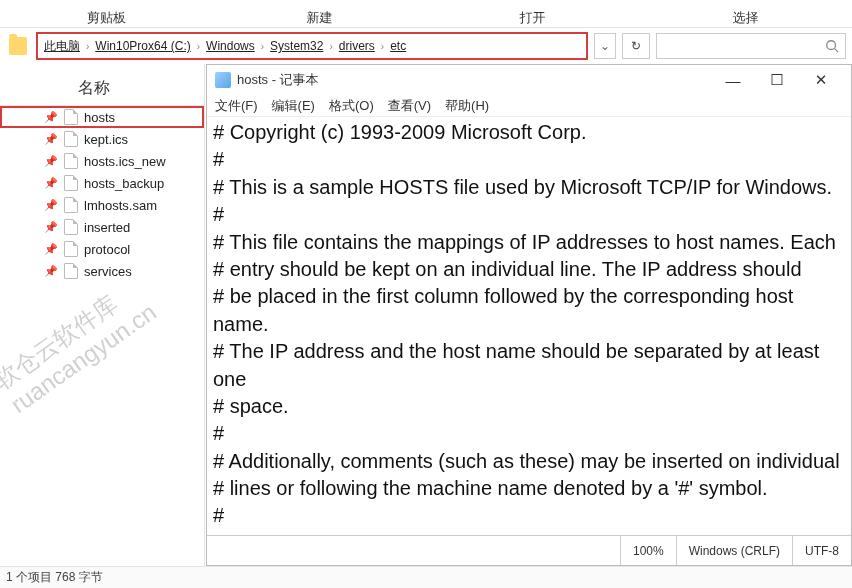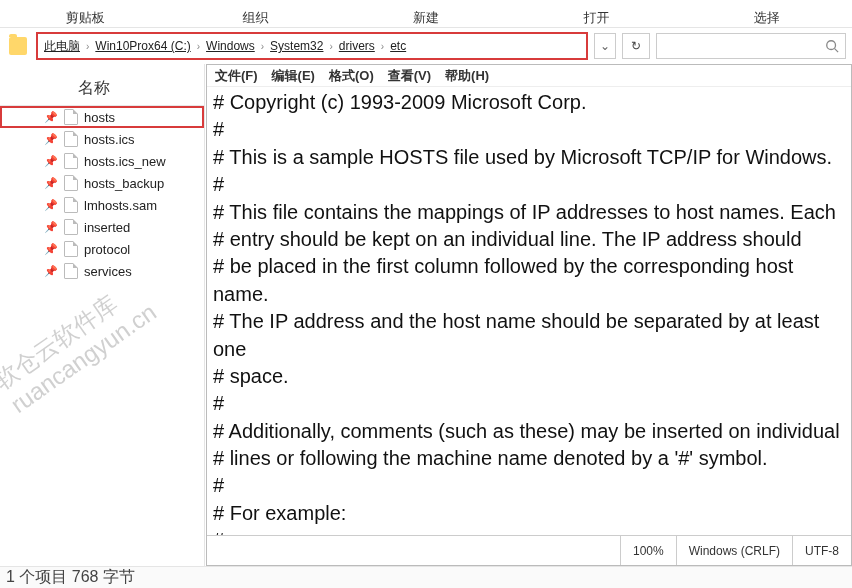--- a/index.html
+++ b/index.html
@@ -30,34 +30,33 @@
 .doc-icon::after { content: ""; position: absolute; right: -1px; top: -1px; border-top: 5px solid #fff; border-left: 5px solid #bbb; }
 .file-row .fname { }
 
 .watermark { position: absolute; left: -10px; bottom: 190px; transform: rotate(-35deg); color: rgba(120,120,120,0.35); font-size: 24px; font-weight: 500; pointer-events: none; z-index: 50; line-height: 1.2; }
 
 .notepad { position: absolute; left: 206px; top: 0; right: 0; bottom: 0; border: 1px solid #bbb; background: #fff; display: flex; flex-direction: column; }
 .np-title { height: 30px; display: flex; align-items: center; padding: 0 8px; }
 .np-title .ticon { width: 16px; height: 16px; background: linear-gradient(135deg,#9ecfff,#5aa6e6); border-radius: 2px; margin-right: 6px; }
 .np-title .ttext { flex: 1; font-size: 13px; color: #333; }
 .np-title .winbtn { width: 44px; height: 30px; display: flex; align-items: center; justify-content: center; font-size: 15px; color: #333; }
-.np-menu { height: 22px; display: flex; align-items: center; padding: 0 8px; gap: 14px; font-size: 13px; color: #333; border-bottom: 1px solid #eee; font-weight: bold; }
+.np-menu { height: 22px; display: flex; align-items: center; padding: 0 8px; gap: 14px; font-size: 13px; color: #333; border-bottom: 1px solid #eee; }
 .np-content { flex: 1; padding: 2px 6px; overflow: hidden; font-size: 20px; line-height: 1.37; color: #111; white-space: pre-wrap; word-wrap: break-word; }
 .np-status { height: 30px; border-top: 1px solid #ccc; display: flex; align-items: center; font-size: 12px; color: #333; }
 .np-status .cell { border-left: 1px solid #ccc; height: 100%; display: flex; align-items: center; padding: 0 12px; }
 .np-status .spacer { flex: 1; }
 
-.bottom-status { position: absolute; left: 0; bottom: 0; height: 22px; width: 100%; display: flex; align-items: center; padding: 0 6px; font-size: 16px; color: #444; border-top: 1px solid #e5e5e5; background: #fafafa; }
+.bottom-status { position: absolute; left: 0; bottom: 0; height: 22px; width: 100%; display: flex; align-items: center; padding: 0 6px; font-size: 12px; color: #444; border-top: 1px solid #e5e5e5; background: #fafafa; }
 </style>
 </head>
 <body>
 
 <div class="toolbar-top">
   <div class="item">剪贴板</div>
-  <div class="item">组织</div>
   <div class="item">新建</div>
   <div class="item">打开</div>
   <div class="item">选择</div>
 </div>
 
 <div class="addr-row">
   <div class="nav-icon">
     <div class="folder-icon"></div>
   </div>
   <div class="addr">
@@ -95,21 +94,21 @@
     <div class="col-header">名称</div>
     <div id="file-list">
         <div class="file-row sel">
           <span class="pin">📌</span>
           <span class="doc-icon"></span>
           <span class="fname">hosts</span>
         </div>
         <div class="file-row">
           <span class="pin">📌</span>
           <span class="doc-icon"></span>
-          <span class="fname">hosts.ics</span>
+          <span class="fname">kept.ics</span>
         </div>
         <div class="file-row">
           <span class="pin">📌</span>
           <span class="doc-icon"></span>
           <span class="fname">hosts.ics_new</span>
         </div>
         <div class="file-row">
           <span class="pin">📌</span>
           <span class="doc-icon"></span>
           <span class="fname">hosts_backup</span>
@@ -135,20 +134,33 @@
           <span class="fname">services</span>
         </div>
       </div>
     <div class="watermark">
       <div>软仓云软件库</div>
       <div>ruancangyun.cn</div>
     </div>
   </div>
 
   <div class="notepad">
+    <div class="np-title">
+      <div class="ticon"></div>
+      <div class="ttext">hosts - 记事本</div>
+      <div class="winbtn">
+          <span>―</span>
+        </div>
+      <div class="winbtn">
+          <span>☐</span>
+        </div>
+      <div class="winbtn">
+          <span>✕</span>
+        </div>
+    </div>
     <div class="np-menu">
       <span>文件(F)</span>
       <span>编辑(E)</span>
       <span>格式(O)</span>
       <span>查看(V)</span>
       <span>帮助(H)</span>
     </div>
     <div class="np-content"># Copyright (c) 1993-2009 Microsoft Corp.
 #
 # This is a sample HOSTS file used by Microsoft TCP/IP for Windows.

